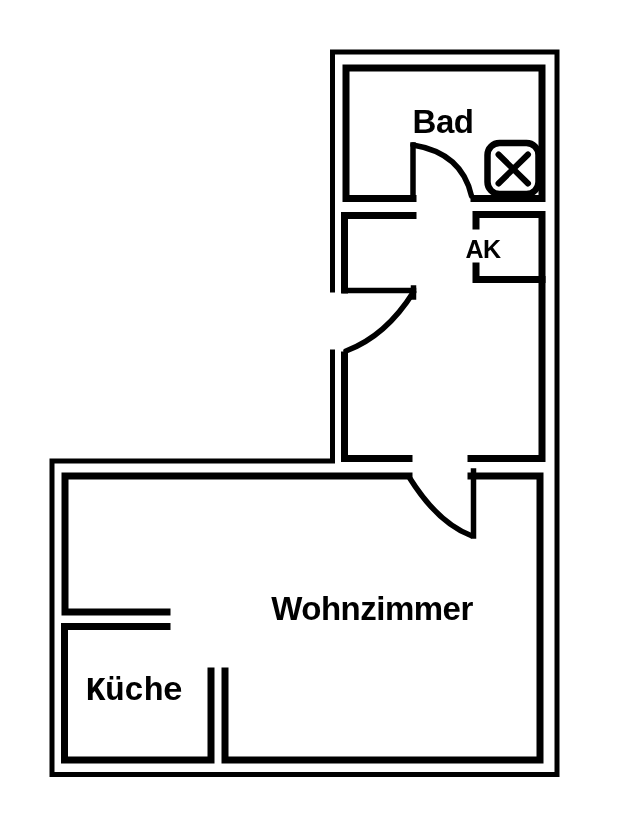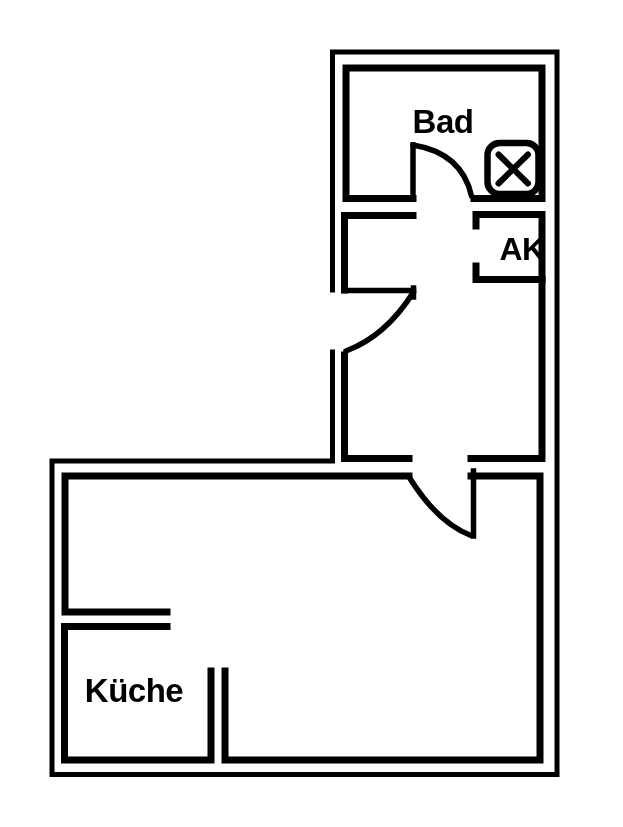--- a/index.html
+++ b/index.html
@@ -24,24 +24,24 @@
     position: absolute;
     transform: translate(-50%, -50%);
     font-family: "Liberation Sans", "DejaVu Sans", sans-serif;
     font-weight: 700;
     font-size: 33px;
     color: #000000;
     white-space: nowrap;
     letter-spacing: -0.5px;
   }
   .label-bad        { left: 443px; top: 122px; }
-  .label-ak         { left: 522px; top: 249px; font-size: 32px; }
+  .label-ak         { left: 483px; top: 249px; font-size: 25px; }
   .label-flur       { left: 443px; top: 353px; }
   .label-wohnzimmer { left: 372px; top: 609px; }
-  .label-kueche     { left: 134px; top: 691px; }
+  .label-kueche     { left: 134px; top: 691px; font-family: Liberation Mono, monospace; }
 </style>
 </head>
 <body>
 
 <div class="floorplan-stage">
 
   <svg class="plan-svg" width="623" height="827" viewBox="0 0 623 827" fill="none" stroke="#000000" stroke-linecap="square" stroke-linejoin="miter">
 
     <path stroke-width="5" d="M 332.5,352 L 332.5,461 L 52,461 L 52,774.5 L 557,774.5 L 557,52 L 332.5,52 L 332.5,290"></path>
 
@@ -81,16 +81,17 @@
       <rect x="487.5" y="143" width="51" height="51" rx="12" stroke-width="6.5"></rect>
       <path d="M 498.5,154.5 L 528,183.5 M 528,154.5 L 498.5,183.5" stroke-width="6" stroke-linecap="round"></path>
     </g>
   </svg>
 
   <div class="room-label label-bad">Bad</div>
 
   <div class="room-label label-ak">AK</div>
 
 
+  <div class="room-label label-wohnzimmer">Wohnzimmer</div>
 
   <div class="room-label label-kueche">Küche</div>
 
 </div>
 
 </body></html>

